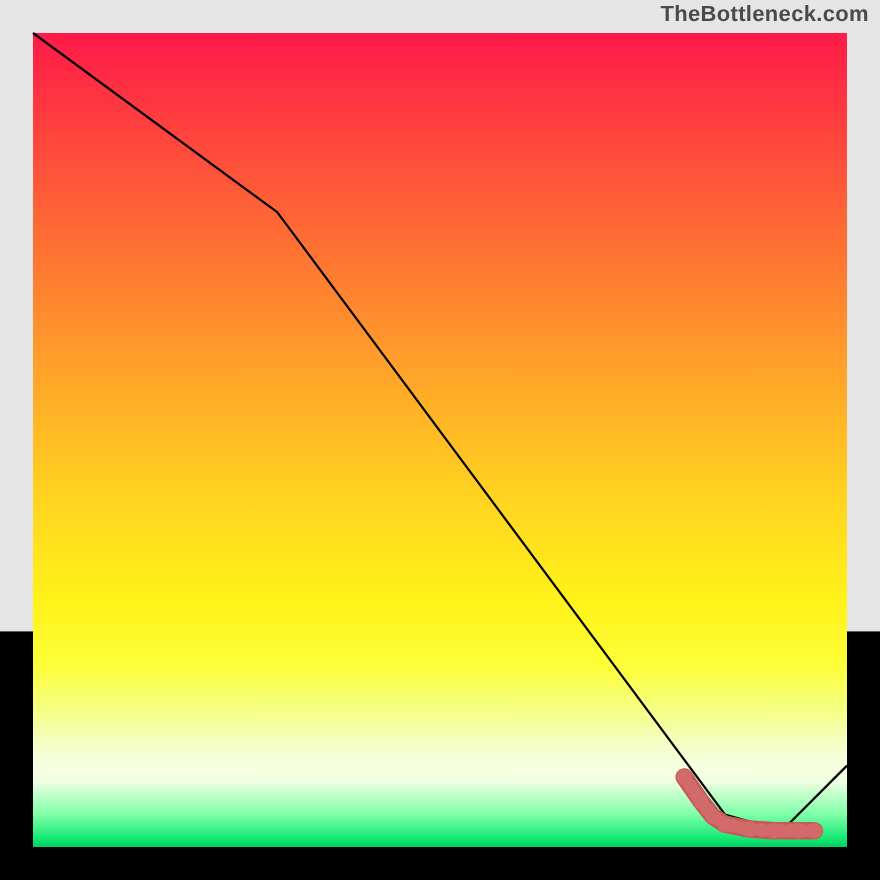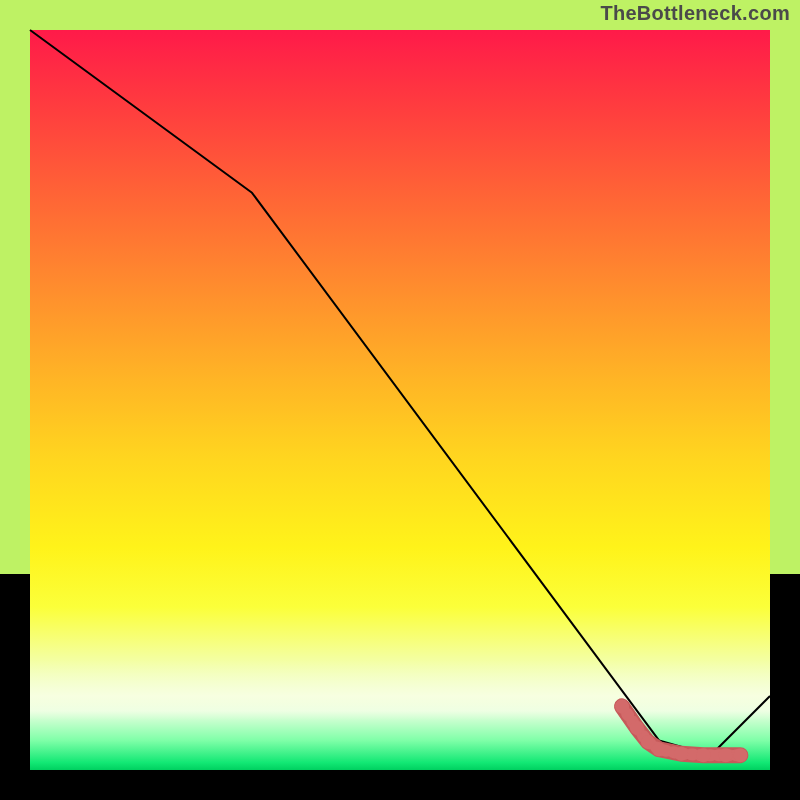--- a/index.html
+++ b/index.html
@@ -8,21 +8,21 @@
     width: 800px;
     height: 800px;
     background: #000;
     overflow: hidden;
     font-family: Arial, Helvetica, sans-serif;
   }
   .frame {
     position: relative;
     width: 800px;
     height: 574px;
-    background: #bef264;
+    background: #e5e5e5;
   }
   .watermark {
     position: absolute;
     top: 2px;
     right: 10px;
     color: #4a4a4a;
     font-size: 20px;
     font-weight: bold;
     letter-spacing: 0.3px;
   }

